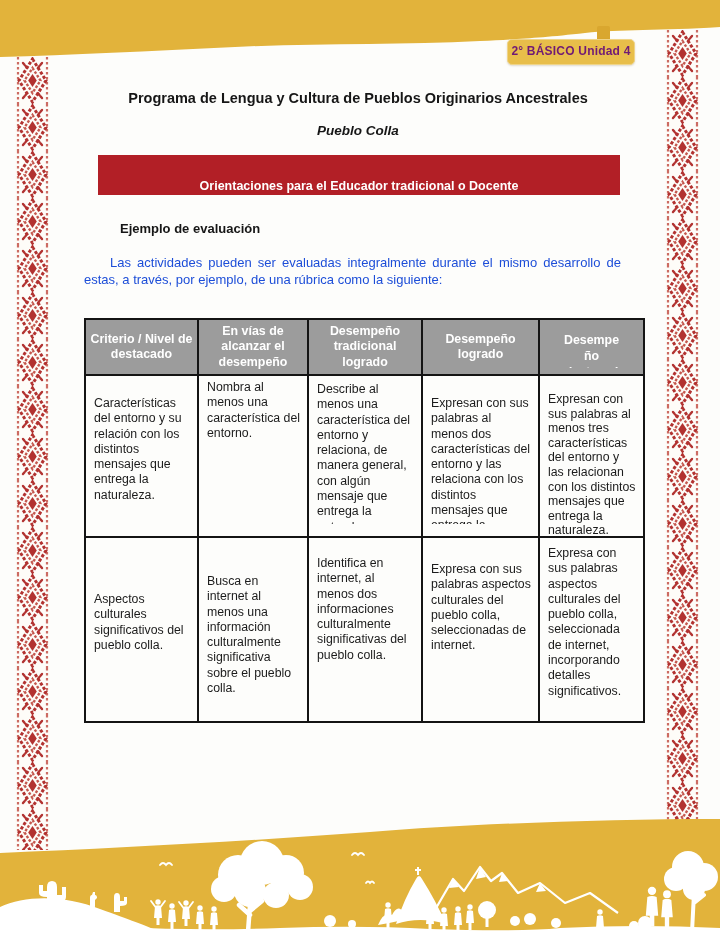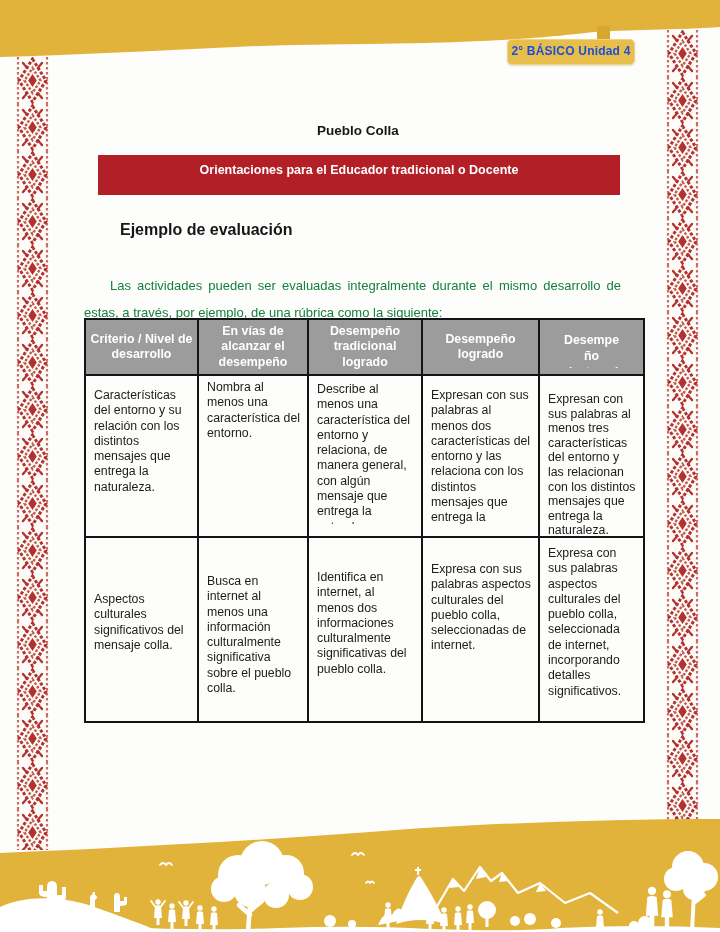--- a/index.html
+++ b/index.html
@@ -10,55 +10,55 @@
     font-family:"Liberation Sans","DejaVu Sans",sans-serif;
     color:#1b1b1b;
   }
   .abs{position:absolute;}
   
   .top-band{left:0;top:0;width:720px;height:70px;}
   .badge{
     left:507px;top:39px;width:126px;height:24px;
     background:#e8be4a;border:1px solid #efd488;border-radius:5px;
     box-shadow:0 1px 2px rgba(90,60,0,.18);
-    color:#1d4ed8;font-size:12px;font-weight:bold;text-align:center;
+    color:#701a75;font-size:12px;font-weight:bold;text-align:center;
     line-height:22px;letter-spacing:.2px;
   }
   
   .strip{background:transparent;}
   
   .title1{left:48px;top:90px;width:620px;text-align:center;font-size:14.5px;font-weight:bold;color:#161616;}
-  .title2{left:48px;top:123px;width:620px;text-align:center;font-size:13.5px;font-weight:bold;color:#161616;}
+  .title2{left:48px;top:123px;width:620px;text-align:center;font-size:13.5px;font-weight:bold;color:#161616;font-style:italic;}
   .banner{
     left:98px;top:155px;width:522px;height:40px;background:#b21f26;
     color:#fff;font-size:12.5px;font-weight:bold;text-align:center;
-    padding-top:8px;box-sizing:border-box;
-  }
-  .section-heading{left:120px;top:221px;font-size:16px;font-weight:bold;color:#161616;}
+    padding-top:24px;box-sizing:border-box;
+  }
+  .section-heading{left:120px;top:221px;font-size:13px;font-weight:bold;color:#161616;}
   .intro{
-    left:84px;top:272px;width:537px;font-size:13px;line-height:27px;
-    text-align:justify;text-indent:26px;color:#15803d;
+    left:84px;top:254px;width:537px;font-size:13px;line-height:17px;
+    text-align:justify;text-indent:26px;color:#1d4ed8;
   }
   
   .rubric{left:84px;top:318px;}
   table.rubric-t{border-collapse:collapse;table-layout:fixed;width:559px;}
   table.rubric-t th,table.rubric-t td{border:2px solid #141414;padding:0;vertical-align:top;overflow:hidden;}
   table.rubric-t th{
     background:#9c9c9c;color:#fff;font-size:12.4px;font-weight:bold;
     line-height:15.5px;height:54px;text-align:center;vertical-align:middle;
   }
   .thin{height:46px;display:flex;align-items:center;justify-content:center;padding:0 3px;overflow:hidden;}
   .thin.clip{display:block;padding-top:6px;height:42px;box-sizing:border-box;overflow:hidden;}
   .thin.clip span{display:inline-block;width:58px;overflow-wrap:anywhere;line-height:16px;}
   table.rubric-t td{font-size:12.3px;line-height:15.3px;color:#1c1c1c;}
   .cellin{padding:4px 7px 4px 8px;box-sizing:border-box;overflow:hidden;}
   tr.r1 .cellin{height:148px;}
   tr.r2 .cellin{height:183px;}
   .pt4{padding-top:4px;}.pt6{padding-top:6px;}.pt8{padding-top:8px;}
-  .pt12{padding-top:12px;}.pt18{padding-top:32px;}.pt24{padding-top:24px;}
+  .pt12{padding-top:20px;}.pt18{padding-top:18px;}.pt24{padding-top:24px;}
   .pt34{padding-top:36px;}.pt50{}.pt54{padding-top:54px;}
   .lh-tight{line-height:14.6px;margin-top:12px;}
   
   .bottom-band{left:0;top:815px;width:720px;height:117px;}
 </style>
 </head>
 <body>
 
 <div class="page">
 
@@ -94,20 +94,21 @@
         <line x1="32" y1="0" x2="32" y2="47" stroke="#cc6b62" stroke-width="2.2" stroke-dasharray="2.4 2.6"></line>
         <path d="M17.5 2 L31 23.5 L17.5 45 L4 23.5 Z" fill="none" stroke="#b23230" stroke-width="3" stroke-dasharray="3.2 1.8"></path>
         <path d="M17.5 11 L25.5 23.5 L17.5 36 L9.5 23.5 Z" fill="none" stroke="#c4574e" stroke-width="2.4" stroke-dasharray="2.6 1.6"></path>
         <path d="M17.5 17 L21.8 23.5 L17.5 30 L13.2 23.5 Z" fill="#b23230"></path>
         <path d="M8 6 L13 12 M27 6 L22 12 M8 41 L13 35 M27 41 L22 35" stroke="#b23230" stroke-width="2.4" stroke-linecap="round" stroke-dasharray="2.4 1.6" fill="none"></path>
       </pattern>
     </defs>
     <rect width="35" height="792" fill="url(#pR)"></rect>
   </svg>
 
+  <div class="abs title1">Programa de Lengua y Cultura de Pueblos Originarios Ancestrales</div>
   <div class="abs title2">Pueblo Colla</div>
 
   <div class="abs banner">
     <span>Orientaciones para el Educador tradicional o Docente</span>
   </div>
 
   <div class="abs section-heading">Ejemplo de evaluación</div>
 
   <p class="abs intro" style="margin:0;">Las actividades pueden ser evaluadas integralmente durante el mismo desarrollo de estas, a través, por ejemplo, de una rúbrica como la siguiente:</p>
 
@@ -117,21 +118,21 @@
         <col style="width:113px">
           <col style="width:110px">
           <col style="width:114px">
           <col style="width:117px">
           <col style="width:105px">
       </colgroup>
       <thead>
         <tr>
           <th>
               <div class="thin">
-                <span>Criterio / Nivel de desarrollo</span>
+                <span>Criterio / Nivel de destacado</span>
               </div>
             </th>
           <th>
               <div class="thin">
                 <span>En vías de alcanzar el desempeño</span>
               </div>
             </th>
           <th>
               <div class="thin">
                 <span>Desempeño tradicional logrado</span>
@@ -160,21 +161,21 @@
             </td>
           <td>
               <div class="cellin pt12">Expresan con sus palabras al menos dos características del entorno y las relaciona con los distintos mensajes que entrega la naturaleza.</div>
             </td>
           <td>
               <div class="cellin pt4 lh-tight">Expresan con sus palabras al menos tres características del entorno y las relacionan con los distintos mensajes que entrega la naturaleza.</div>
             </td>
         </tr>
         <tr class="r2">
           <td>
-              <div class="cellin pt54">Aspectos culturales significativos del mensaje colla.</div>
+              <div class="cellin pt54">Aspectos culturales significativos del pueblo colla.</div>
             </td>
           <td>
               <div class="cellin pt34">Busca en internet al menos una información culturalmente significativa sobre el pueblo colla.</div>
             </td>
           <td>
               <div class="cellin pt18">Identifica en internet, al menos dos informaciones culturalmente significativas del pueblo colla.</div>
             </td>
           <td>
               <div class="cellin pt24">Expresa con sus palabras aspectos culturales del pueblo colla, seleccionadas de internet.</div>
             </td>

